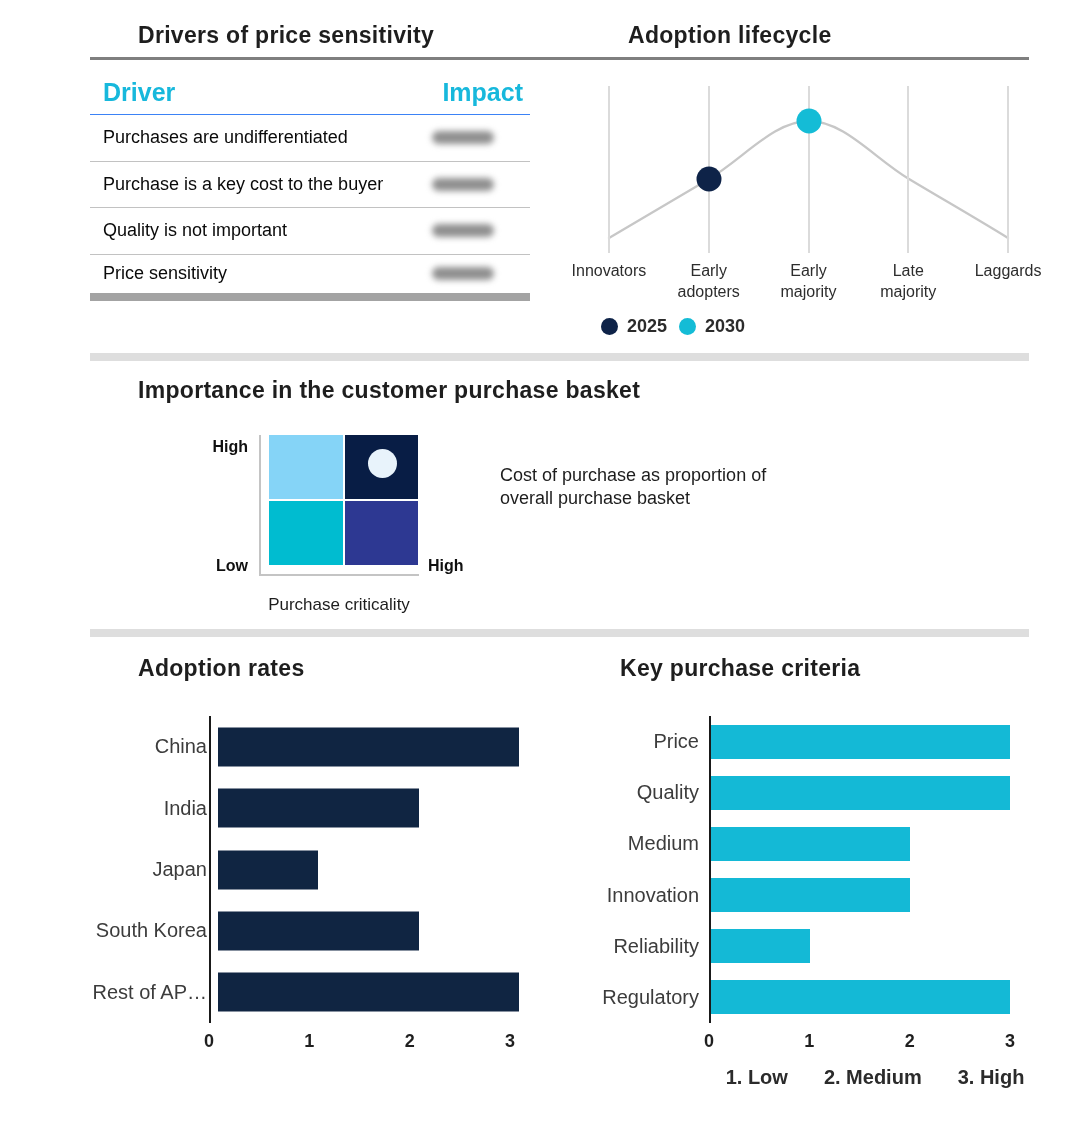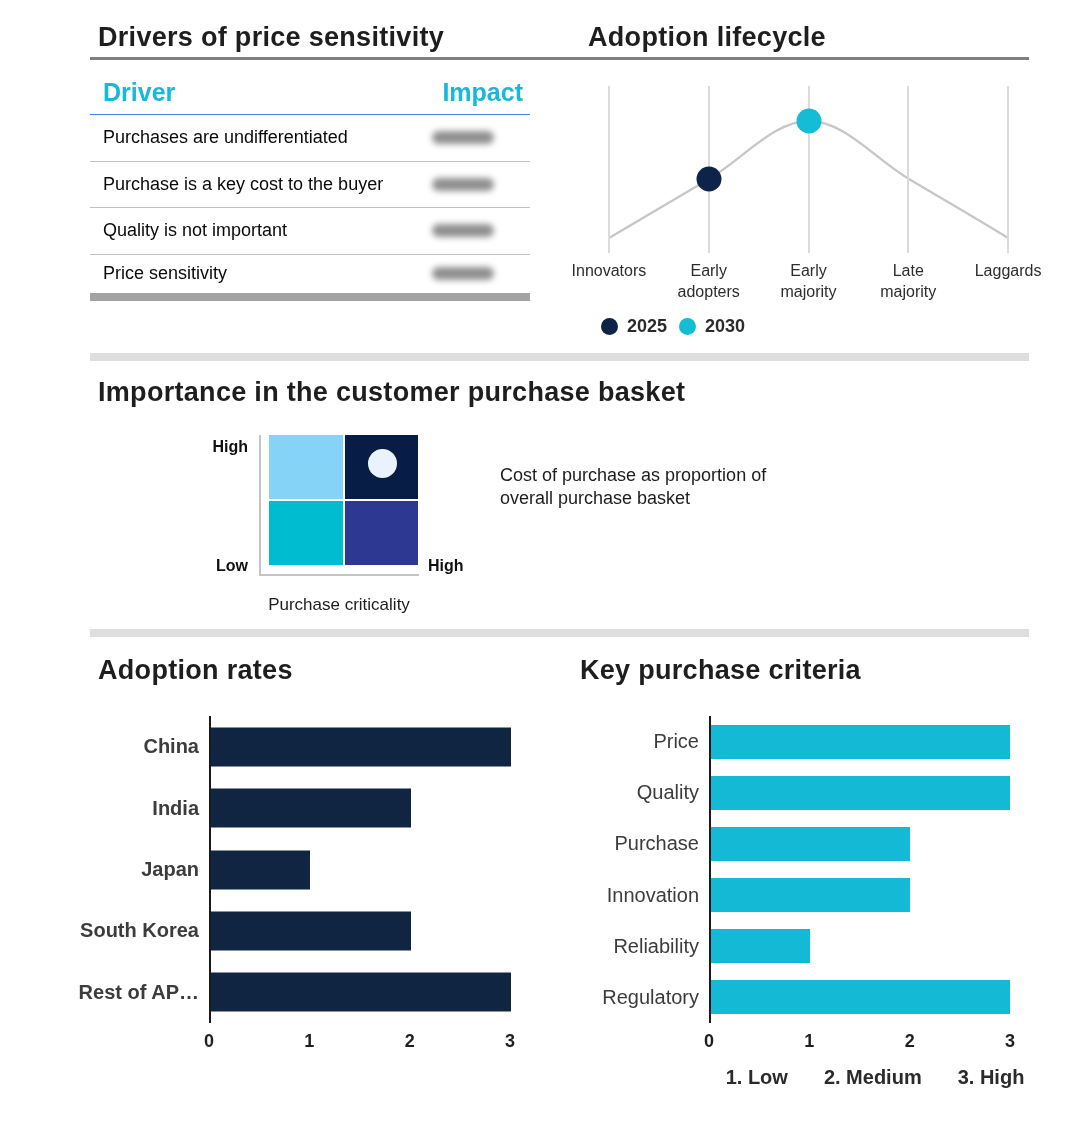--- a/index.html
+++ b/index.html
@@ -1,19 +1,19 @@
 <!DOCTYPE html>
 <html><head>
 <meta charset="utf-8">
 <style>
   html,body { margin:0; padding:0; background:#ffffff; }
   body { font-family: "Liberation Sans", "DejaVu Sans", sans-serif; }
   .canvas { position:relative; width:1084px; height:1124px; background:#ffffff; overflow:hidden; }
 
-  .sec-title { position:absolute; font-size:27px; font-weight:bold; color:#1e1e1e; letter-spacing:.3px; white-space:nowrap; }
+  .sec-title { position:absolute; font-size:23px; font-weight:bold; color:#1e1e1e; letter-spacing:.3px; white-space:nowrap;margin-left:40px; }
   .title-rule { position:absolute; left:90px; top:57px; width:939px; height:3px; background:#7f7f7f; }
   .sep { position:absolute; left:90px; width:939px; height:8px; background:#dedede; }
 
   
   .drv-table { position:absolute; left:90px; top:70px; width:440px; }
   .t-header { display:flex; justify-content:space-between; align-items:center; height:44px;
               border-bottom:1px solid #3b82f6; padding:0 7px 0 13px; }
   .t-h { font-size:25px; font-weight:bold; color:#17b8dc; }
   .t-row { display:flex; justify-content:space-between; align-items:center; height:46.5px;
            border-bottom:1px solid #c2c2c2; padding-left:13px; box-sizing:border-box; }
@@ -147,21 +147,21 @@
   <div class="mx-lab" style="left:428px; top:557px;">High</div>
   <div class="mx-xlabel">Purchase criticality</div>
   <div class="mx-note">Cost of purchase as proportion of
 overall purchase basket</div>
 
   <div class="sep" style="top:629px;"></div>
 
   <div class="sec-title" style="left:98px; top:655px;">Adoption rates</div>
   <div class="sec-title" style="left:580px; top:655px;">Key purchase criteria</div>
 
-  <div class="bar-rows" style="left:40px; width:470px;font-weight:bold;">
+  <div class="bar-rows" style="left:48px; width:470px;">
       <div class="bar-row">
         <div class="bar-label">China</div>
         <div class="bar-track">
           <div class="bar" style="width: 100%; height: 39px; background: rgb(16, 37, 66);"></div>
         </div>
       </div>
       <div class="bar-row">
         <div class="bar-label">India</div>
         <div class="bar-track">
           <div class="bar" style="width: 66.6667%; height: 39px; background: rgb(16, 37, 66);"></div>
@@ -201,21 +201,21 @@
           <div class="bar" style="width: 100%; height: 34px; background: rgb(20, 185, 214);"></div>
         </div>
       </div>
       <div class="bar-row">
         <div class="bar-label">Quality</div>
         <div class="bar-track">
           <div class="bar" style="width: 100%; height: 34px; background: rgb(20, 185, 214);"></div>
         </div>
       </div>
       <div class="bar-row">
-        <div class="bar-label">Purchase</div>
+        <div class="bar-label">Medium</div>
         <div class="bar-track">
           <div class="bar" style="width: 66.6667%; height: 34px; background: rgb(20, 185, 214);"></div>
         </div>
       </div>
       <div class="bar-row">
         <div class="bar-label">Innovation</div>
         <div class="bar-track">
           <div class="bar" style="width: 66.6667%; height: 34px; background: rgb(20, 185, 214);"></div>
         </div>
       </div>

